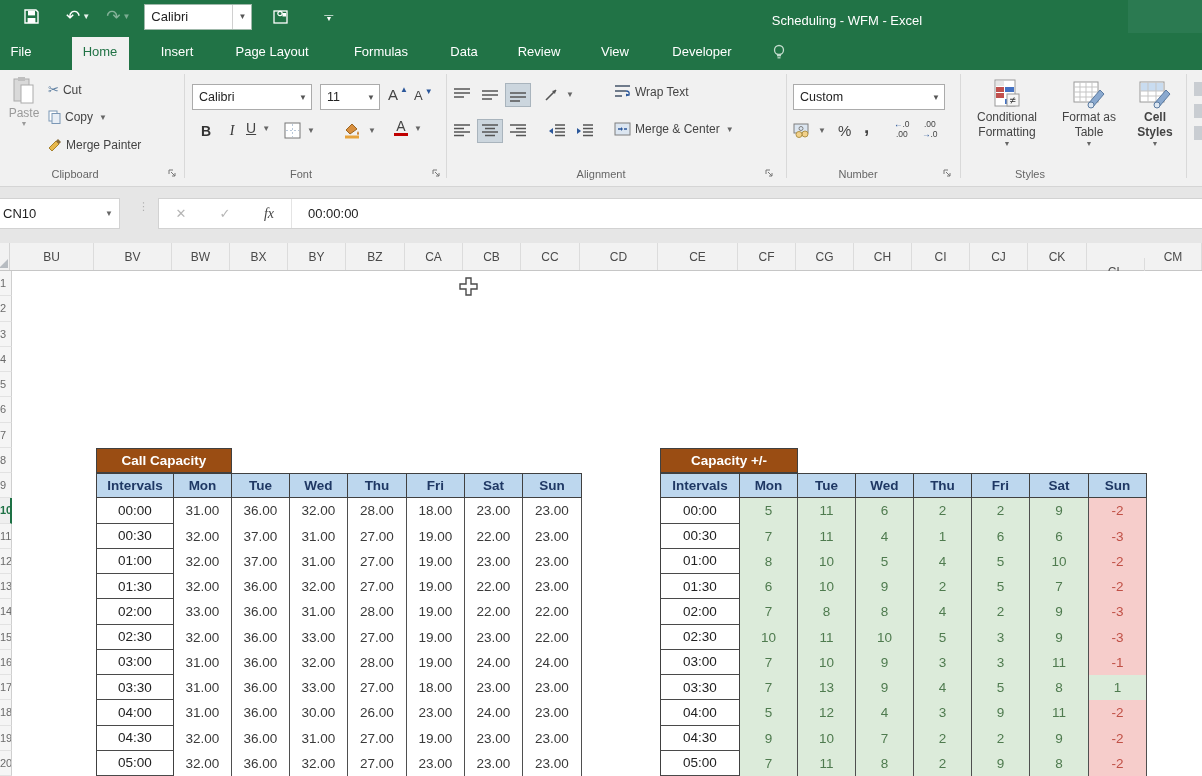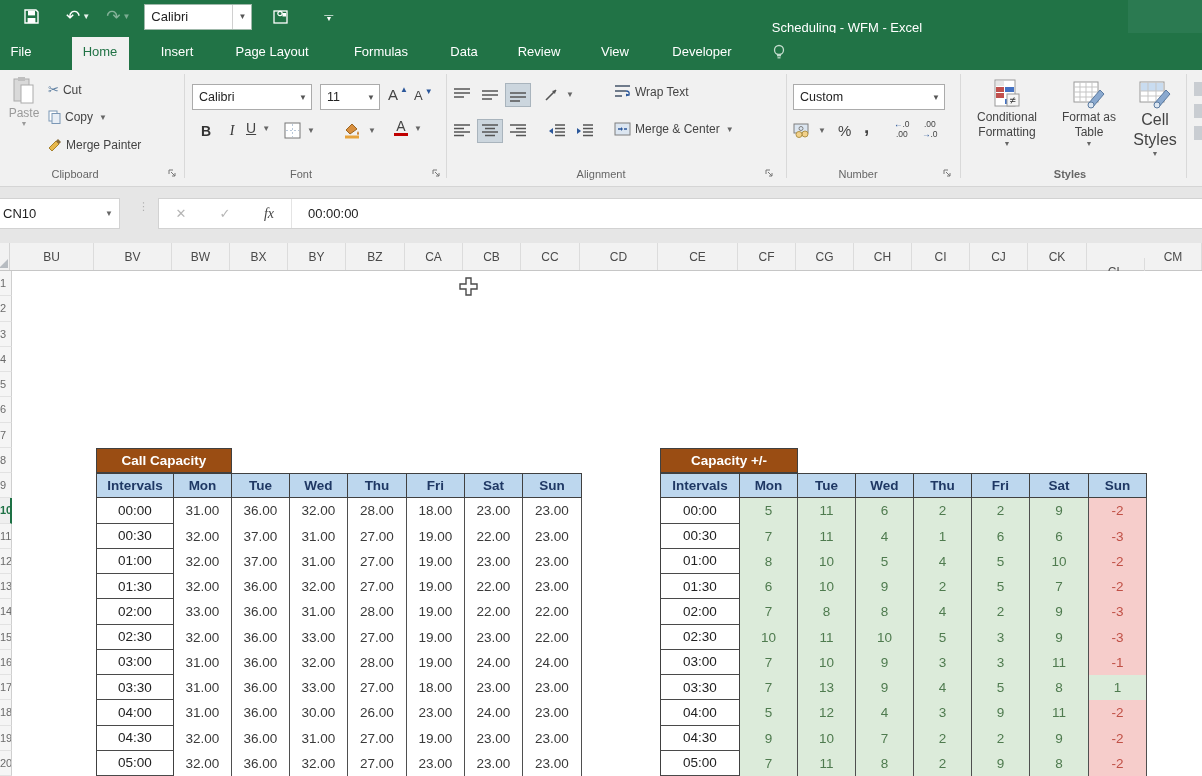--- a/index.html
+++ b/index.html
@@ -2,21 +2,21 @@
 <html><head>
 <meta charset="utf-8">
 <style>
   html,body{margin:0;padding:0;background:#ddd;}
   .app{position:relative;width:1202px;height:776px;overflow:hidden;
        font-family:"Liberation Sans",sans-serif;background:#fff;
        -webkit-font-smoothing:antialiased;}
 
   
   .titlebar{position:absolute;left:0;top:0;width:1202px;height:33px;background:#217346;color:#fff;}
-  .titlebar .title{position:absolute;left:700px;top:11px;width:294px;height:33px;
+  .titlebar .title{position:absolute;left:700px;top:4px;width:294px;height:33px;
       display:flex;align-items:center;justify-content:center;font-size:13px;color:#fff;}
   .qat{position:absolute;left:0;top:0;height:33px;display:flex;align-items:center;}
   .qat-item{display:flex;align-items:center;justify-content:center;color:#fff;}
   .glyph-undo{font-size:17px;line-height:1;}
   .caret{font-size:8px;color:#e8f1ec;margin-left:2px;}
   .dim{opacity:.45;}
   .qat-combo{width:106px;height:24px;background:#fff;border:1px solid #9fb8aa;
       display:flex;align-items:center;margin-left:14px;}
   .qat-combo .txt{flex:1;padding-left:6px;font-size:13px;color:#222;}
   .qat-combo .dd{width:18px;height:100%;border-left:1px solid #d0d0d0;display:flex;align-items:center;justify-content:center;color:#555;font-size:8px;}
@@ -376,24 +376,24 @@
       <span style="font-size:7px;color:#666;">▼</span>
     </div>
     <div class="bigbtn" style="left:1126px;top:8px;width:58px;">
       <svg width="34" height="32" viewBox="0 0 34 32">
           <rect x="2" y="4" width="24" height="20" fill="#fff" stroke="#9a9a9a"></rect>
           <rect x="3" y="5" width="22" height="8" fill="#c9dcf0"></rect>
           <path d="M2 13 H26 M2 18 H26 M10 4 V24 M18 4 V24" stroke="#c5c5c5"></path>
           <path d="M16 26 L28 12 L32 16 L20 30 Z" fill="#8aa9cf" stroke="#5a7aa0"></path>
           <circle cx="19" cy="27" r="3" fill="#dce6f1" stroke="#5a7aa0"></circle>
         </svg>
-      <span style="font-size:16px;line-height:1.25;">Cell Styles</span>
+      <span style="font-size:12px;line-height:1.25;font-weight:bold;">Cell Styles</span>
       <span style="font-size:7px;color:#666;">▼</span>
     </div>
-    <div class="grplabel" style="left:1070px;font-weight:bold;">Styles</div>
+    <div class="grplabel" style="left:1030px;">Styles</div>
     <div class="vdiv" style="left:1186px;"></div>
 
     <div class="sliver" style="left:1194px;top:12px;width:8px;height:14px;"></div>
     <div class="sliver" style="left:1194px;top:34px;width:8px;height:14px;"></div>
     <div class="sliver" style="left:1194px;top:56px;width:8px;height:14px;"></div>
   </div>
 
   <div class="fbar">
     <div class="namebox">
       <span class="txt">CN10</span>

